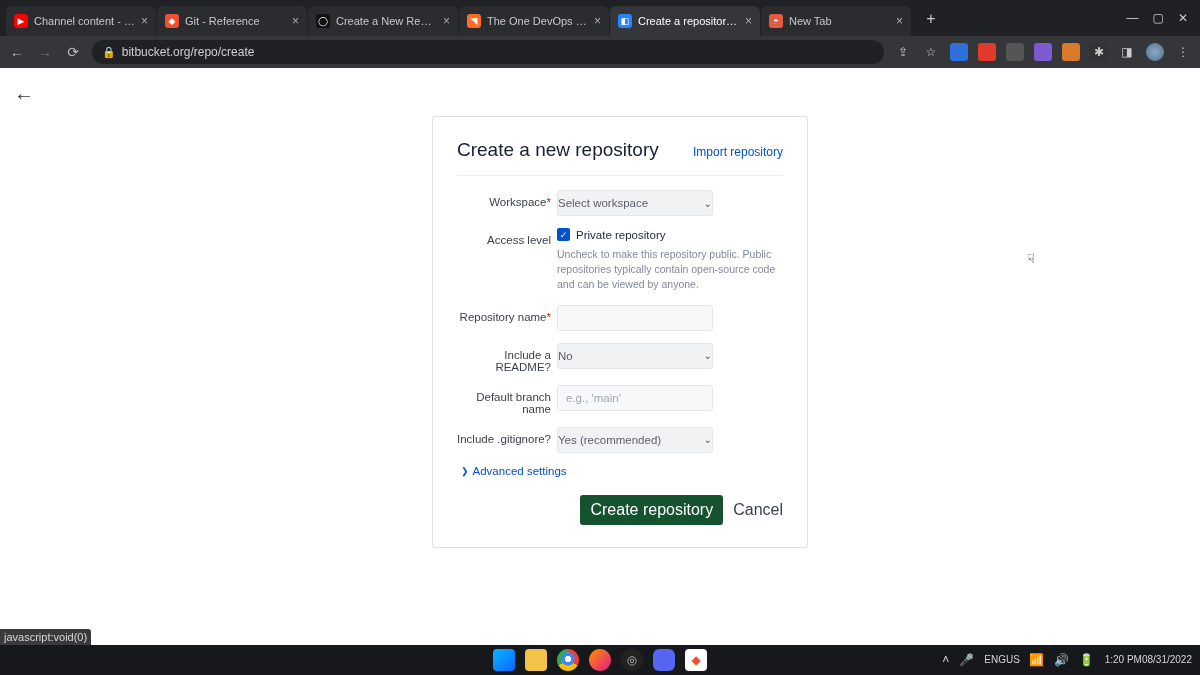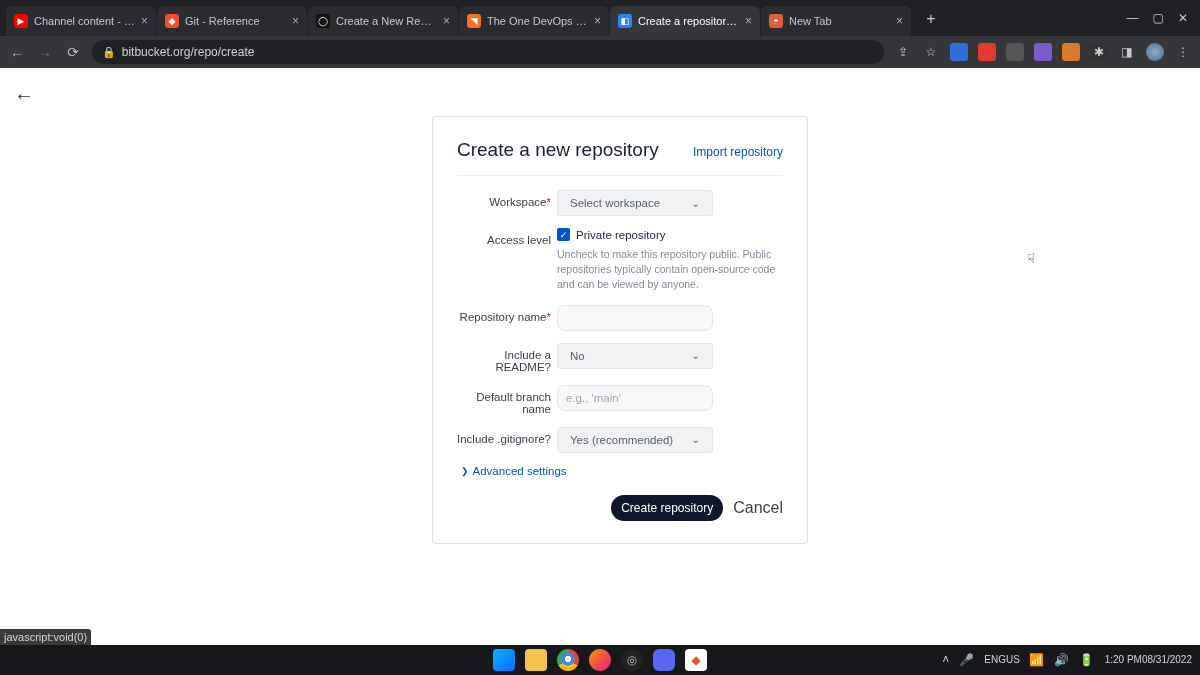--- a/index.html
+++ b/index.html
@@ -39,32 +39,32 @@
   .ic.menu{color:#ccc;}
   .page-back{ position:absolute; top:14px; left:14px; font-size:20px; color:#333; }
   .card{ position:absolute; left:432px; top:48px; width:376px; border:1px solid #e1e1e1; border-radius:3px; padding:22px 24px 22px 24px; background:#fff;}
   .card-head{ display:flex; justify-content:space-between; align-items:baseline; border-bottom:1px solid #eee; padding-bottom:14px; margin-bottom:14px;}
   .card-title{ font-size:19px; font-weight:500; color:#182036;}
   .import-link{ font-size:12px; color:#0052cc; text-decoration:none;}
   .formrow{ display:flex; align-items:flex-start; margin-bottom:12px;}
   .formrow .lbl{ width:100px; text-align:right; font-size:11.5px; color:#3a3f4a; padding-top:6px; padding-right:6px;}
   .formrow .lbl .req{color:#bf2600;}
   .ctl{ flex:1; }
-  .select{ width:156px; height:26px; background:#f1f2f4; border:1px solid #e4e6ea; border-radius:3px; display:flex; align-items:center; justify-content:space-between; padding:0 12px; font-size:11.5px; color:#5a5f6b;}
+  .select{ width:156px; height:26px; background:#f1f2f4; border:1px solid #e4e6ea; border-radius:3px; display:flex; align-items:center; justify-content:space-between; padding:0 0; font-size:11.5px; color:#5a5f6b;}
   .select.full{width:156px;}
   .chev{font-size:10px; color:#555;}
-  .textinput{ width:156px; height:26px; background:#f7f8f9; border:1px solid #e4e6ea; border-radius:8px; padding:0 8px; font-size:11.5px; color:#333;}
+  .textinput{ width:156px; height:26px; background:#f7f8f9; border:1px solid #e4e6ea; border-radius:3px; padding:0 8px; font-size:11.5px; color:#333;}
   .textinput::placeholder{color:#a2a7b2;}
   .chkline{ display:flex; gap:6px; align-items:center; font-size:11.5px; color:#232c3d;}
   .chk{ width:13px; height:13px; background:#0052cc; border-radius:2px; display:flex; align-items:center; justify-content:center; color:#fff; font-size:9px;}
   .hint{ font-size:10.5px; color:#838a96; margin-top:6px; line-height:1.45; max-width:220px;}
   .advanced{ font-size:11.5px; color:#0052cc; display:flex; align-items:center; gap:4px; margin-top:4px; margin-left:4px;}
   .advanced .chevr{font-size:9px; color:#0052cc;}
   .actions{ display:flex; justify-content:flex-end; gap:10px; margin-top:18px; align-items:center;}
-  .btn-primary{ background:#0f172a; color:#fff; border:none; border-radius:13px; padding:6px 10px; font-size:12px;}
+  .btn-primary{ background:#14532d; color:#fff; border:none; border-radius:3px; padding:6px 10px; font-size:16px;}
   .btn-link{ color:#3a3f4a; font-size:16px; background:none; border:none;}
   
   .cursor-ptr{ position:absolute; left:594px; top:134px; font-size:13px; color:#111; pointer-events:none;}
   
   .status-tip{ position:absolute; left:0; bottom:0; background:#3a3a3a; color:#d8d8d8; font-size:11px; padding:2px 4px; border-top-right-radius:3px;}
   
   .taskbar{ height:30px; background:#17181c; display:flex; align-items:center; justify-content:center; position:relative;}
   .taskbar .apps{display:flex; gap:10px; align-items:center;}
   .app{width:22px; height:22px; border-radius:4px; display:flex; align-items:center; justify-content:center; font-size:12px;}
   .app.win{background:linear-gradient(135deg,#0ab5ff,#0a68ff);}

